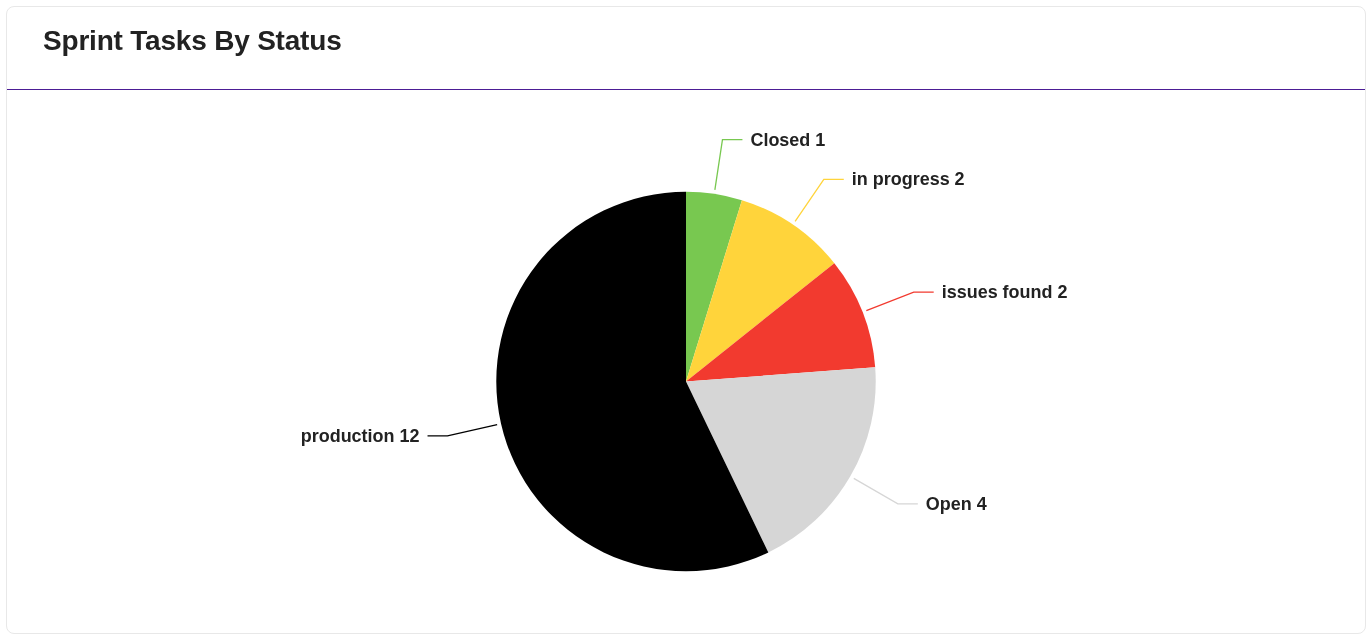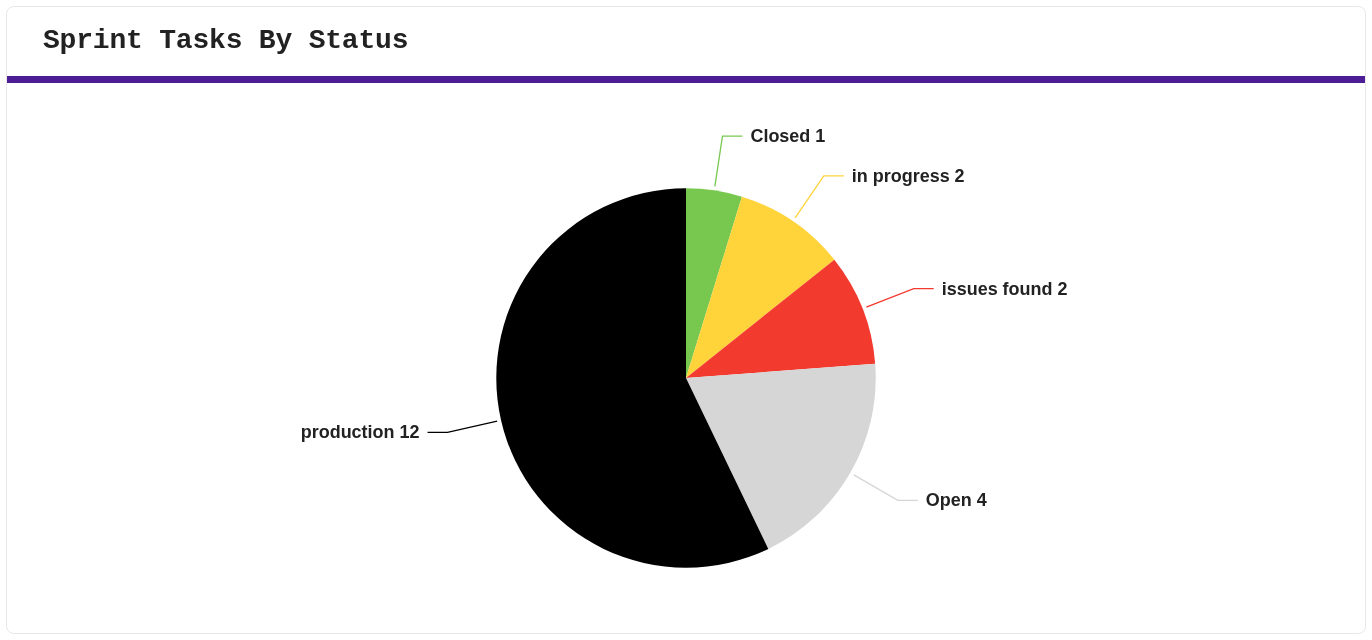--- a/index.html
+++ b/index.html
@@ -13,23 +13,22 @@
     .card {
       width: 100%;
       height: 100%;
       border: 1px solid #e8e8e8;
       border-radius: 8px;
       background: #fff;
       display: flex;
       flex-direction: column;
     }
     .card-header {
-      padding: 18px 36px 20px;
-      border-bottom: 7px solid #4c1d95;
-      font-family: Liberation Mono, monospace;
+      padding: 18px 36px 32px;
+      border-bottom: 1px solid #4c1d95;
     }
     .card-title {
       font-size: 28px;
       font-weight: 600;
       color: #222;
       letter-spacing: -0.2px;
     }
     .card-body {
       flex: 1;
       position: relative;

